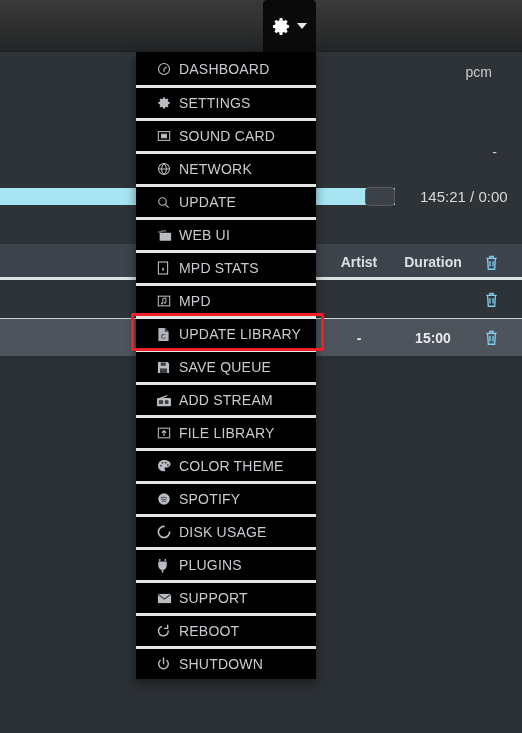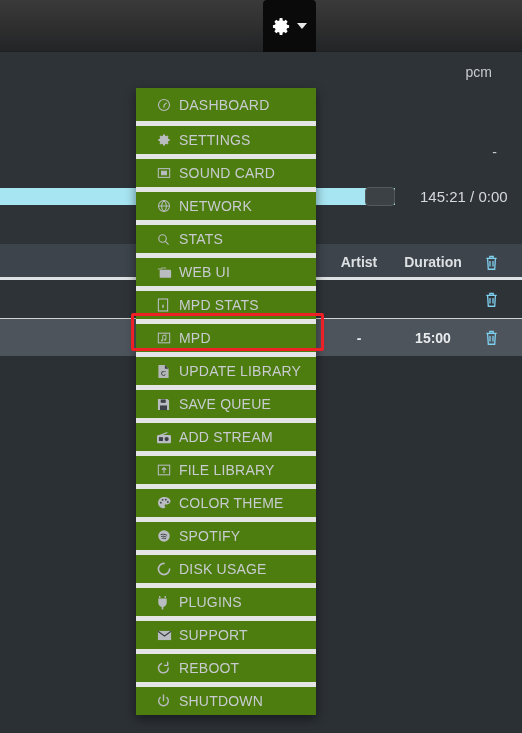--- a/index.html
+++ b/index.html
@@ -149,33 +149,32 @@
   .qrow .col-duration {
     color: #e8eaec; font-size: 14px; font-weight: bold;
   }
   .trash { color: #7fd0ef; }
 
   
   .menu {
     position: absolute;
     left: 136px; top: 52px;
     width: 180px;
-    background: #4d7c0f;
+    background: #000000;
     box-shadow: 0 4px 10px rgba(0,0,0,.45);
     z-index: 40;
     padding: 0;
-    margin-top: 36px;
   }
   .menu-item {
     position: relative;
     height: 33px;
     display: flex;
     align-items: center;
     padding-left: 21px;
-    border-top: 5px solid #e5e5e5;
+    border-top: 3px solid #e5e5e5;
     color: #c8ccd0;
     font-size: 14px;
     letter-spacing: .2px;
     white-space: nowrap;
   }
   .menu-item:first-child { border-top: none; }
   .menu-item .mi-icon {
     width: 22px;
     display: inline-flex;
     align-items: center;
@@ -321,21 +320,21 @@
       <span class="mi-label">NETWORK</span>
     </div>
 
     <div class="menu-item">
       <span class="mi-icon">
         <svg width="13" height="13" viewBox="0 0 16 16" fill="none" stroke="currentColor" stroke-width="1.4">
           <circle cx="6.8" cy="6.8" r="4.6"></circle>
             <path d="M10.3 10.3l4 4"></path>
         </svg>
       </span>
-      <span class="mi-label">STATS</span>
+      <span class="mi-label">UPDATE</span>
     </div>
 
     <div class="menu-item">
       <span class="mi-icon">
         <svg width="15" height="13" viewBox="0 0 17 14" fill="currentColor">
           <path d="M1 2.5h3.2l1-1.2h5.2v1.2H5.6l-1 1.2H1z" opacity=".85"></path>
           <rect x="3" y="4" width="13" height="9" rx="1"></rect>
         </svg>
       </span>
       <span class="mi-label">WEB UI</span>

